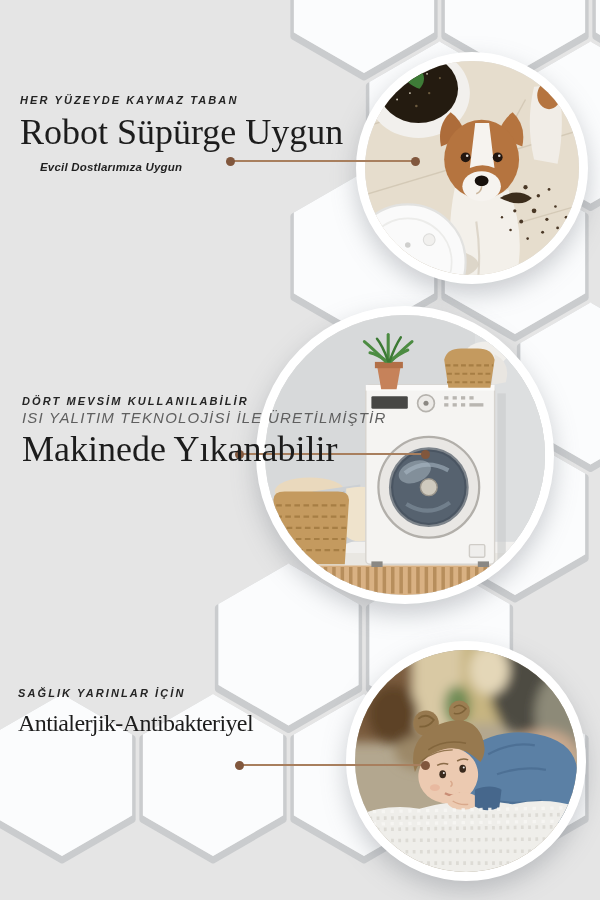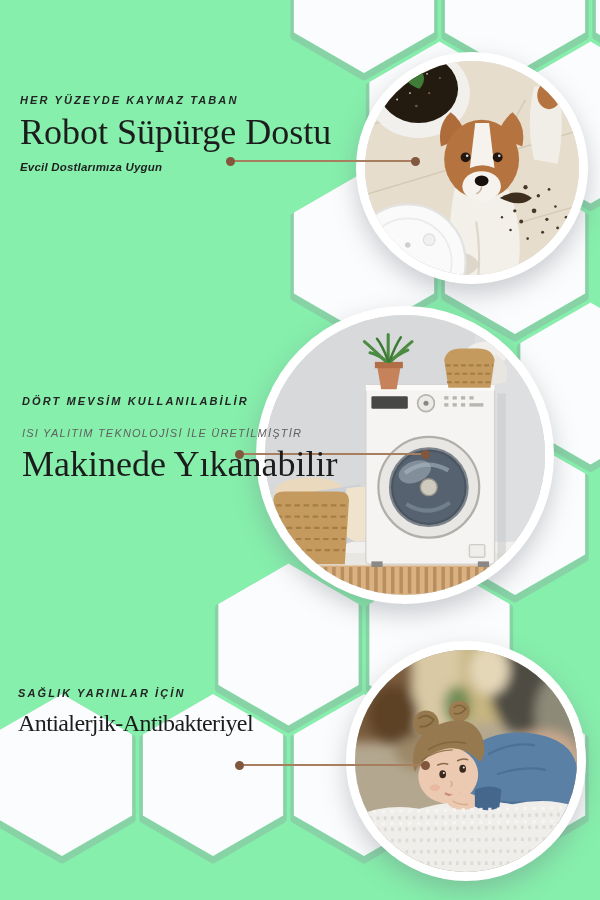--- a/index.html
+++ b/index.html
@@ -1,38 +1,38 @@
 <!DOCTYPE html>
 <html><head>
 <meta charset="utf-8">
 <style>
   html,body{margin:0;padding:0;background:#ffffff;}
   .canvas{
     position:relative;width:600px;height:900px;overflow:hidden;
-    background:#86efac;font-family:"Liberation Sans",sans-serif;
+    background:#e5e5e5;font-family:"Liberation Sans",sans-serif;
   }
   #hexbg{position:absolute;left:0;top:0;z-index:0;}
   
   .section{position:absolute;z-index:3;}
   .eyebrow{
     font-style:italic;font-weight:700;font-size:11px;line-height:13px;
     letter-spacing:2.1px;color:#242424;white-space:nowrap;
   }
   .secondary{
-    font-style:italic;font-weight:400;font-size:11px;line-height:12px;
-    letter-spacing:1.2px;color:#5f5f5f;white-space:nowrap;margin-top:19px;
+    font-style:italic;font-weight:400;font-size:15px;line-height:12px;
+    letter-spacing:1.2px;color:#5f5f5f;white-space:nowrap;margin-top:4px;
   }
   .title{
     font-family:"Liberation Serif","DejaVu Serif",serif;font-weight:400;
     font-size:36px;line-height:42px;color:#1c1c1c;white-space:nowrap;margin-top:4px;
   }
   .title--condensed{font-size:24px;line-height:38px;letter-spacing:-0.6px;}
   .subtitle{
     font-style:italic;font-weight:700;font-size:11.5px;line-height:13px;
-    letter-spacing:0.2px;color:#1f1f1f;white-space:nowrap;margin-top:8px;
+    letter-spacing:0.2px;color:#1f1f1f;white-space:nowrap;margin-top:8px;margin-left:20px;
   }
   .eyebrow:empty,.secondary:empty,.subtitle:empty{display:none;}
   
   .circle{
     position:absolute;z-index:1;border-radius:50%;border:9px solid #ffffff;
     box-sizing:border-box;overflow:hidden;background:#dddddd;
     box-shadow:0 10px 24px rgba(110,116,122,.35);
   }
   .circle svg{display:block;width:100%;height:100%;}
   #circle-1{left:356px;top:52px;width:232px;height:232px;}
@@ -87,21 +87,21 @@
       <polygon points="439.5,563.5 509.64805770653953,604 509.64805770653953,685 439.5,725.5 369.35194229346047,685 369.35194229346047,604" fill="#fbfcfd" stroke-linejoin="round"></polygon>
       <polygon points="62,694 132.14805770653953,734.5 132.14805770653953,815.5 62,856 -8.148057706539532,815.5 -8.148057706539532,734.5" fill="#fbfcfd" stroke-linejoin="round"></polygon>
       <polygon points="213,694 283.14805770653953,734.5 283.14805770653953,815.5 213,856 142.85194229346047,815.5 142.85194229346047,734.5" fill="#fbfcfd" stroke-linejoin="round"></polygon>
       <polygon points="364,694 434.14805770653953,734.5 434.14805770653953,815.5 364,856 293.85194229346047,815.5 293.85194229346047,734.5" fill="#fbfcfd" stroke-linejoin="round"></polygon>
       <polygon points="515,694 585.1480577065395,734.5 585.1480577065395,815.5 515,856 444.85194229346047,815.5 444.85194229346047,734.5" fill="#fbfcfd" stroke-linejoin="round"></polygon>
     </svg>
 
   <div class="section" id="section-1">
     <div class="eyebrow">HER YÜZEYDE KAYMAZ TABAN</div>
 
-    <div class="title">Robot Süpürge Dostu</div>
+    <div class="title">Robot Süpürge Uygun</div>
     <div class="subtitle">Evcil Dostlarımıza Uygun</div>
   </div>
 
   <div class="circle" id="circle-1">
     <svg viewBox="0 0 200 200" preserveAspectRatio="xMidYMid slice">
       <rect width="200" height="200" fill="#e6ddcd"></rect>
       <g stroke="#d2c7b4" stroke-width="1.3" fill="none" opacity="0.9">
         <path d="M-10 128 L210 62"></path>
           <path d="M-10 196 L210 132"></path>
         <path d="M58 205 L150 36"></path>

